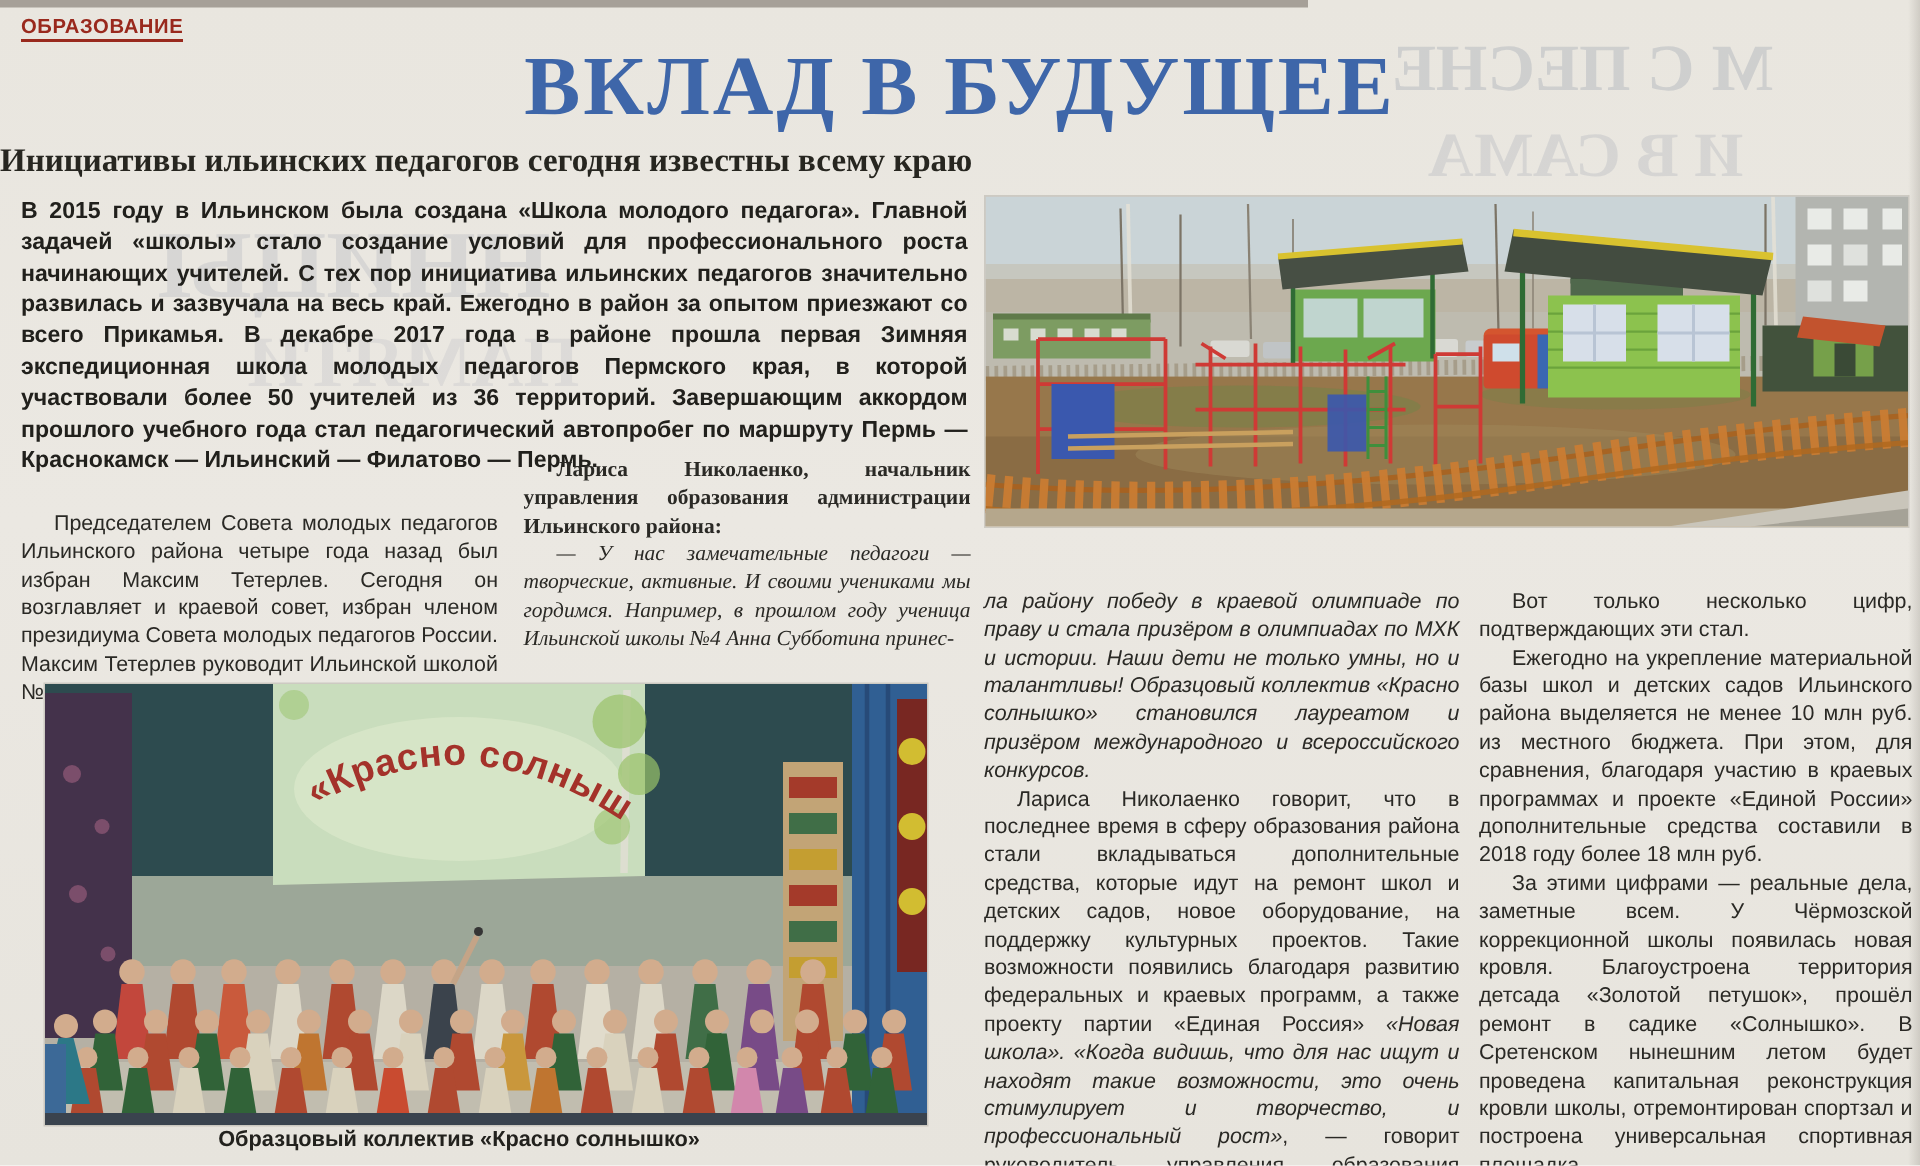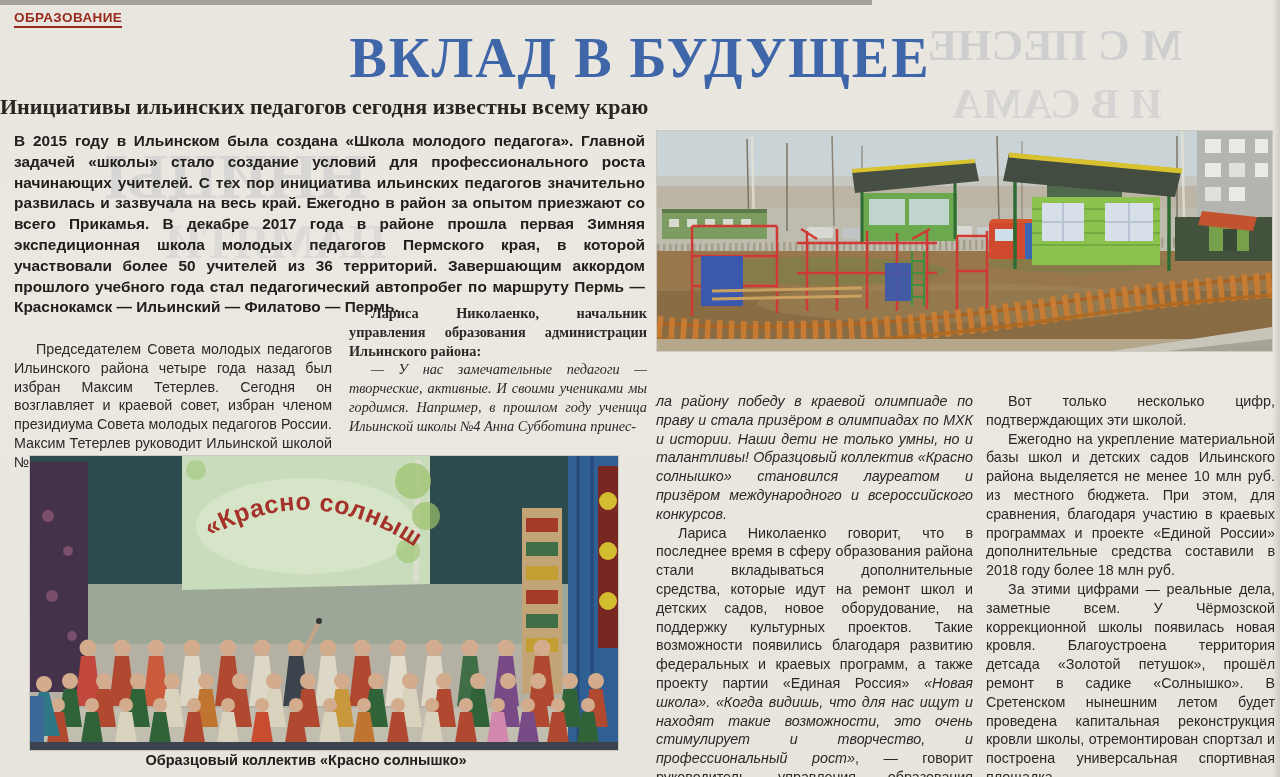--- a/index.html
+++ b/index.html
@@ -191,21 +191,21 @@
       <polygon points="510,220 615,208 615,220" fill="#8e8a80" opacity="0.6"></polygon>
     </svg>
   </div>
 
   <div class="col col3">
     <p class="italic noindent">ла району победу в краевой олимпиаде по праву и стала призёром в олимпиадах по МХК и истории. Наши дети не только умны, но и талантливы! Образцовый коллектив «Красно солнышко» становился лауреатом и призёром международного и всероссийского конкурсов.</p>
     <p><span>Лариса Николаенко говорит, что в последнее время в сферу образования района стали вкладываться дополнительные средства, которые идут на ремонт школ и детских садов, новое оборудование, на поддержку культурных проектов. Такие возможности появились благодаря развитию федеральных и краевых программ, а также проекту партии «Единая Россия» </span><span class="italic">«Новая школа». «Когда видишь, что для нас ищут и находят такие возможности, это очень стимулирует и творчество, и профессиональный рост»</span><span>, — говорит руководитель управления образования района.</span></p>
   </div>
 
   <div class="col col4">
-    <p>Вот только несколько цифр, подтверждающих эти школой.</p>
+    <p>Вот только несколько цифр, подтверждающих эти стал.</p>
     <p>Ежегодно на укрепление материальной базы школ и детских садов Ильинского района выделяется не менее 10 млн руб. из местного бюджета. При этом, для сравнения, благодаря участию в краевых программах и проекте «Единой России» дополнительные средства составили в 2018 году более 18 млн руб.</p>
     <p>За этими цифрами — реальные дела, заметные всем. У Чёрмозской коррекционной школы появилась новая кровля. Благоустроена территория детсада «Золотой петушок», прошёл ремонт в садике «Солнышко». В Сретенском нынешним летом будет проведена капитальная реконструкция кровли школы, отремонтирован спортзал и построена универсальная спортивная площадка.</p>
 
   </div>
 
   <div class="photo photo2">
     <svg width="588" height="294" viewBox="0 0 588 294" xmlns="http://www.w3.org/2000/svg">
       <defs>
         <g id="tall">
             <circle cx="0" cy="-58" r="8.5" fill="#d8b090"></circle>

